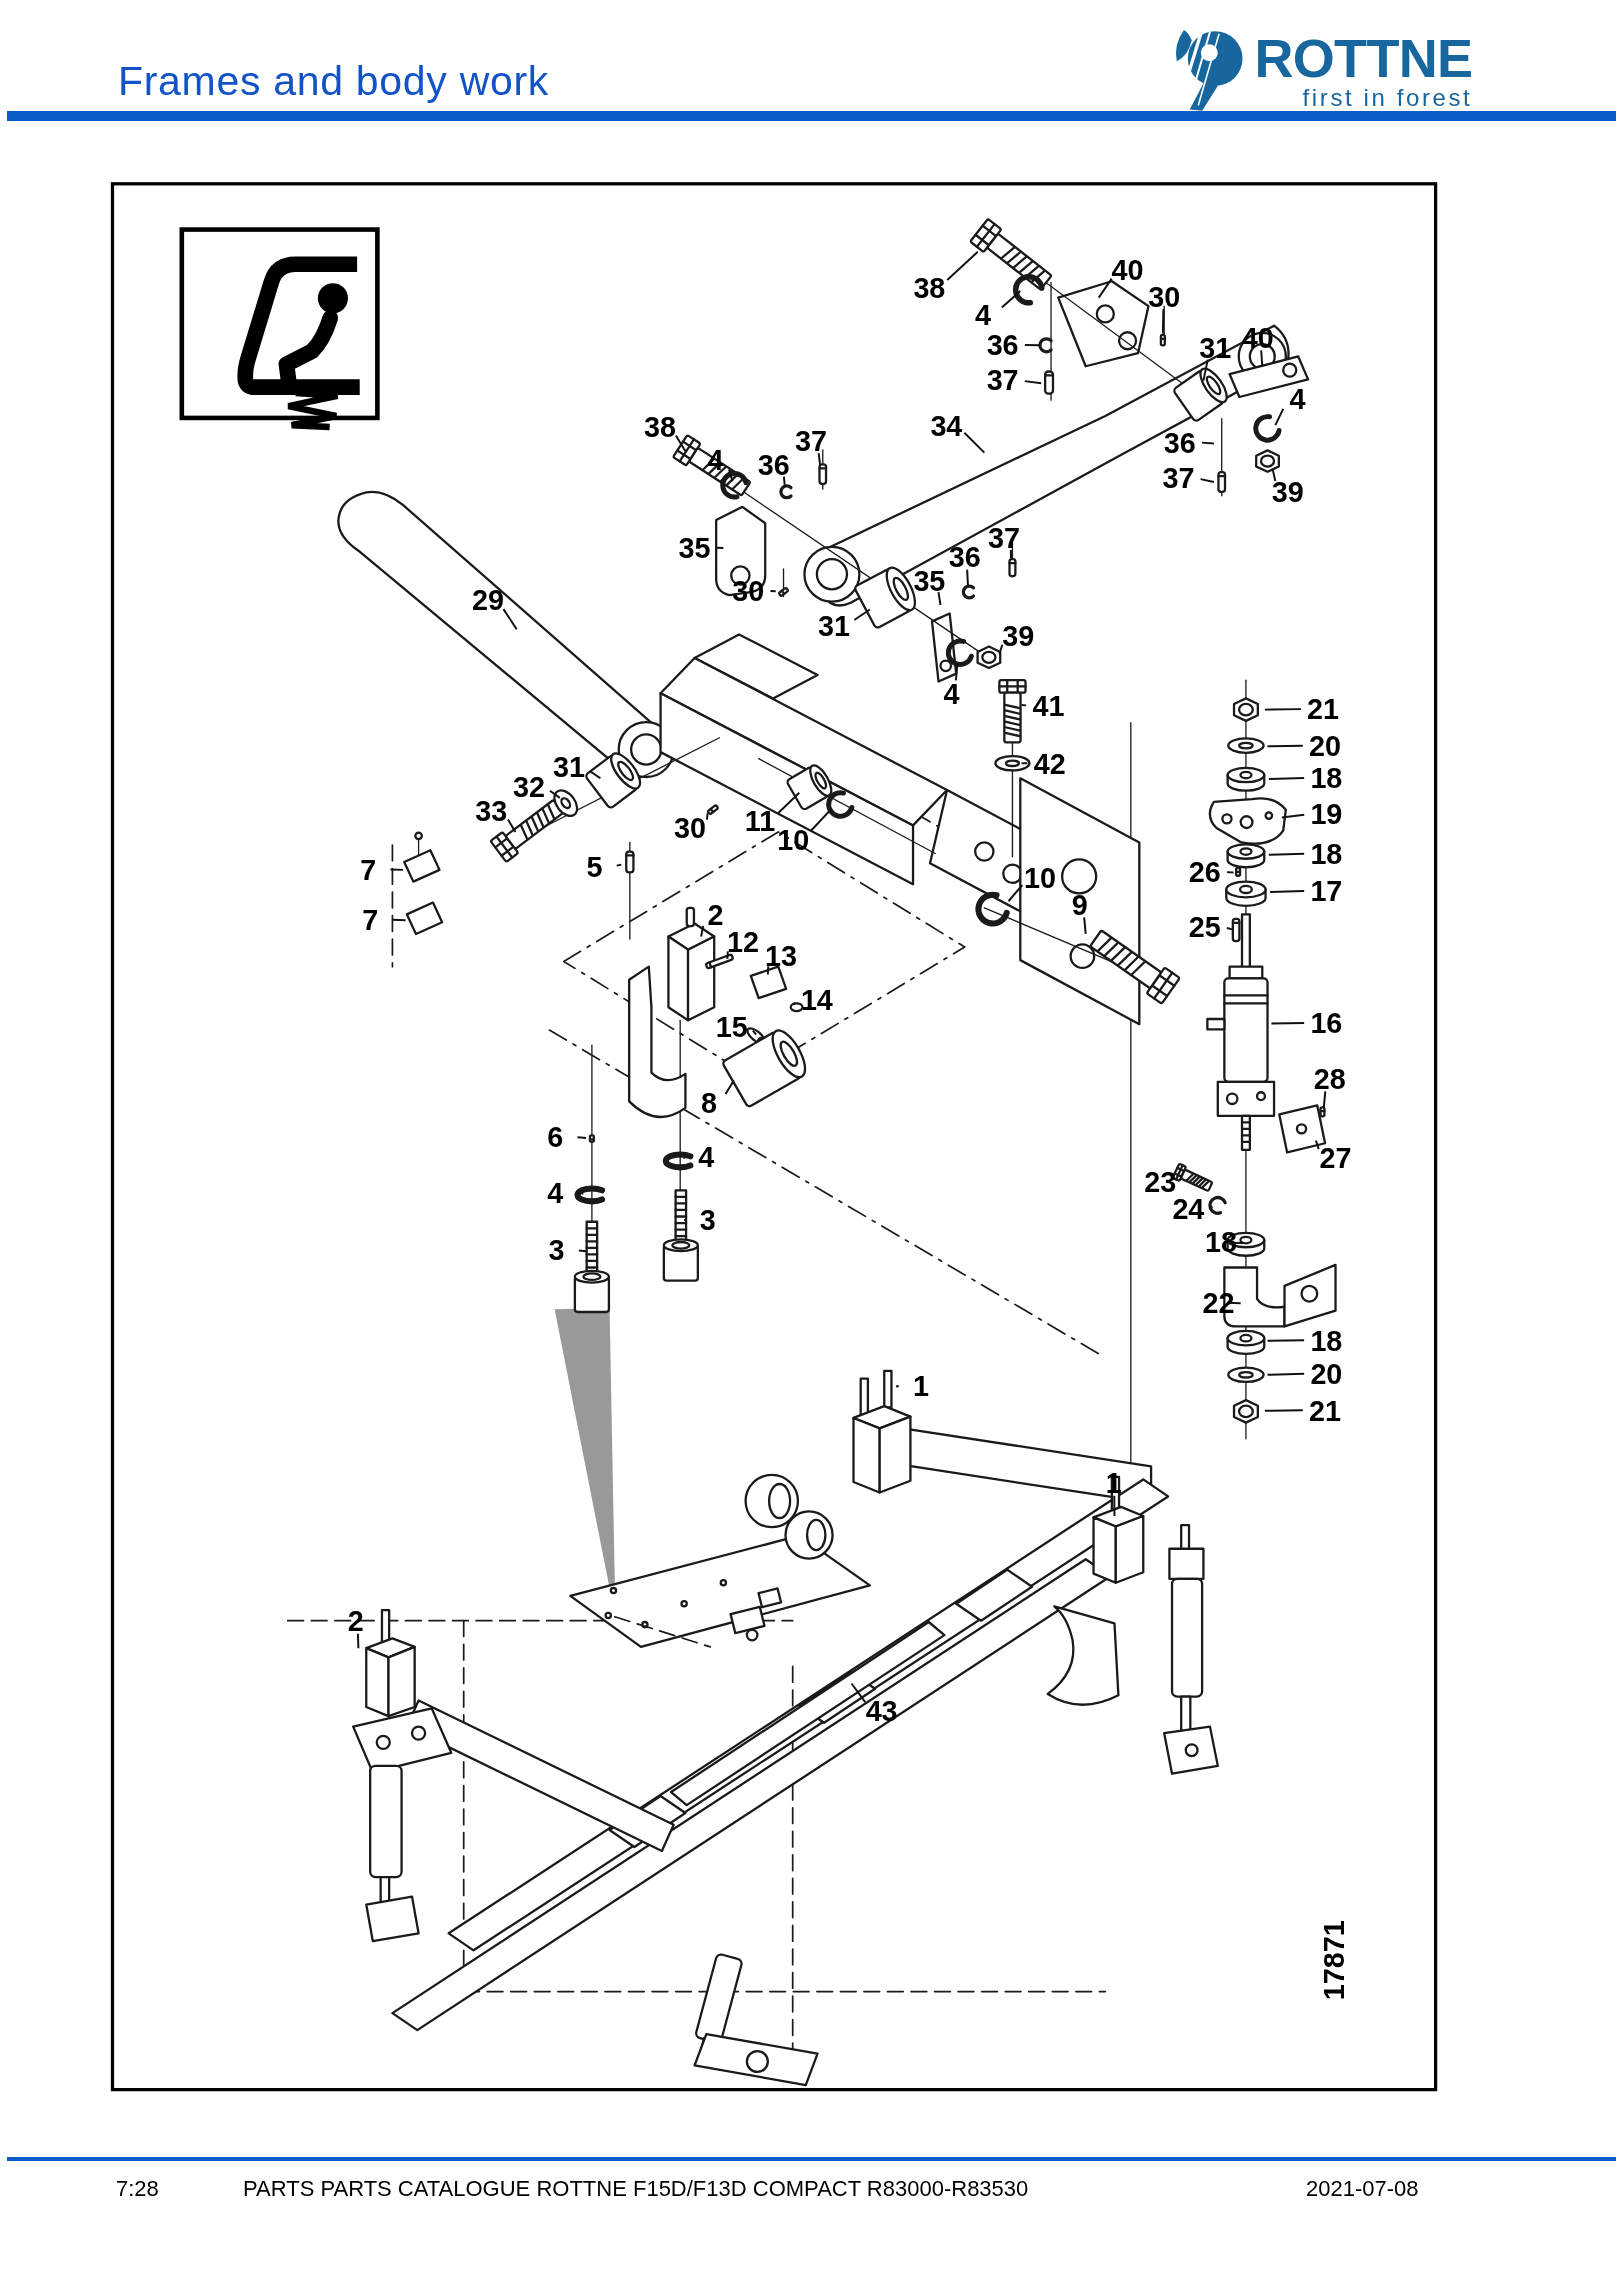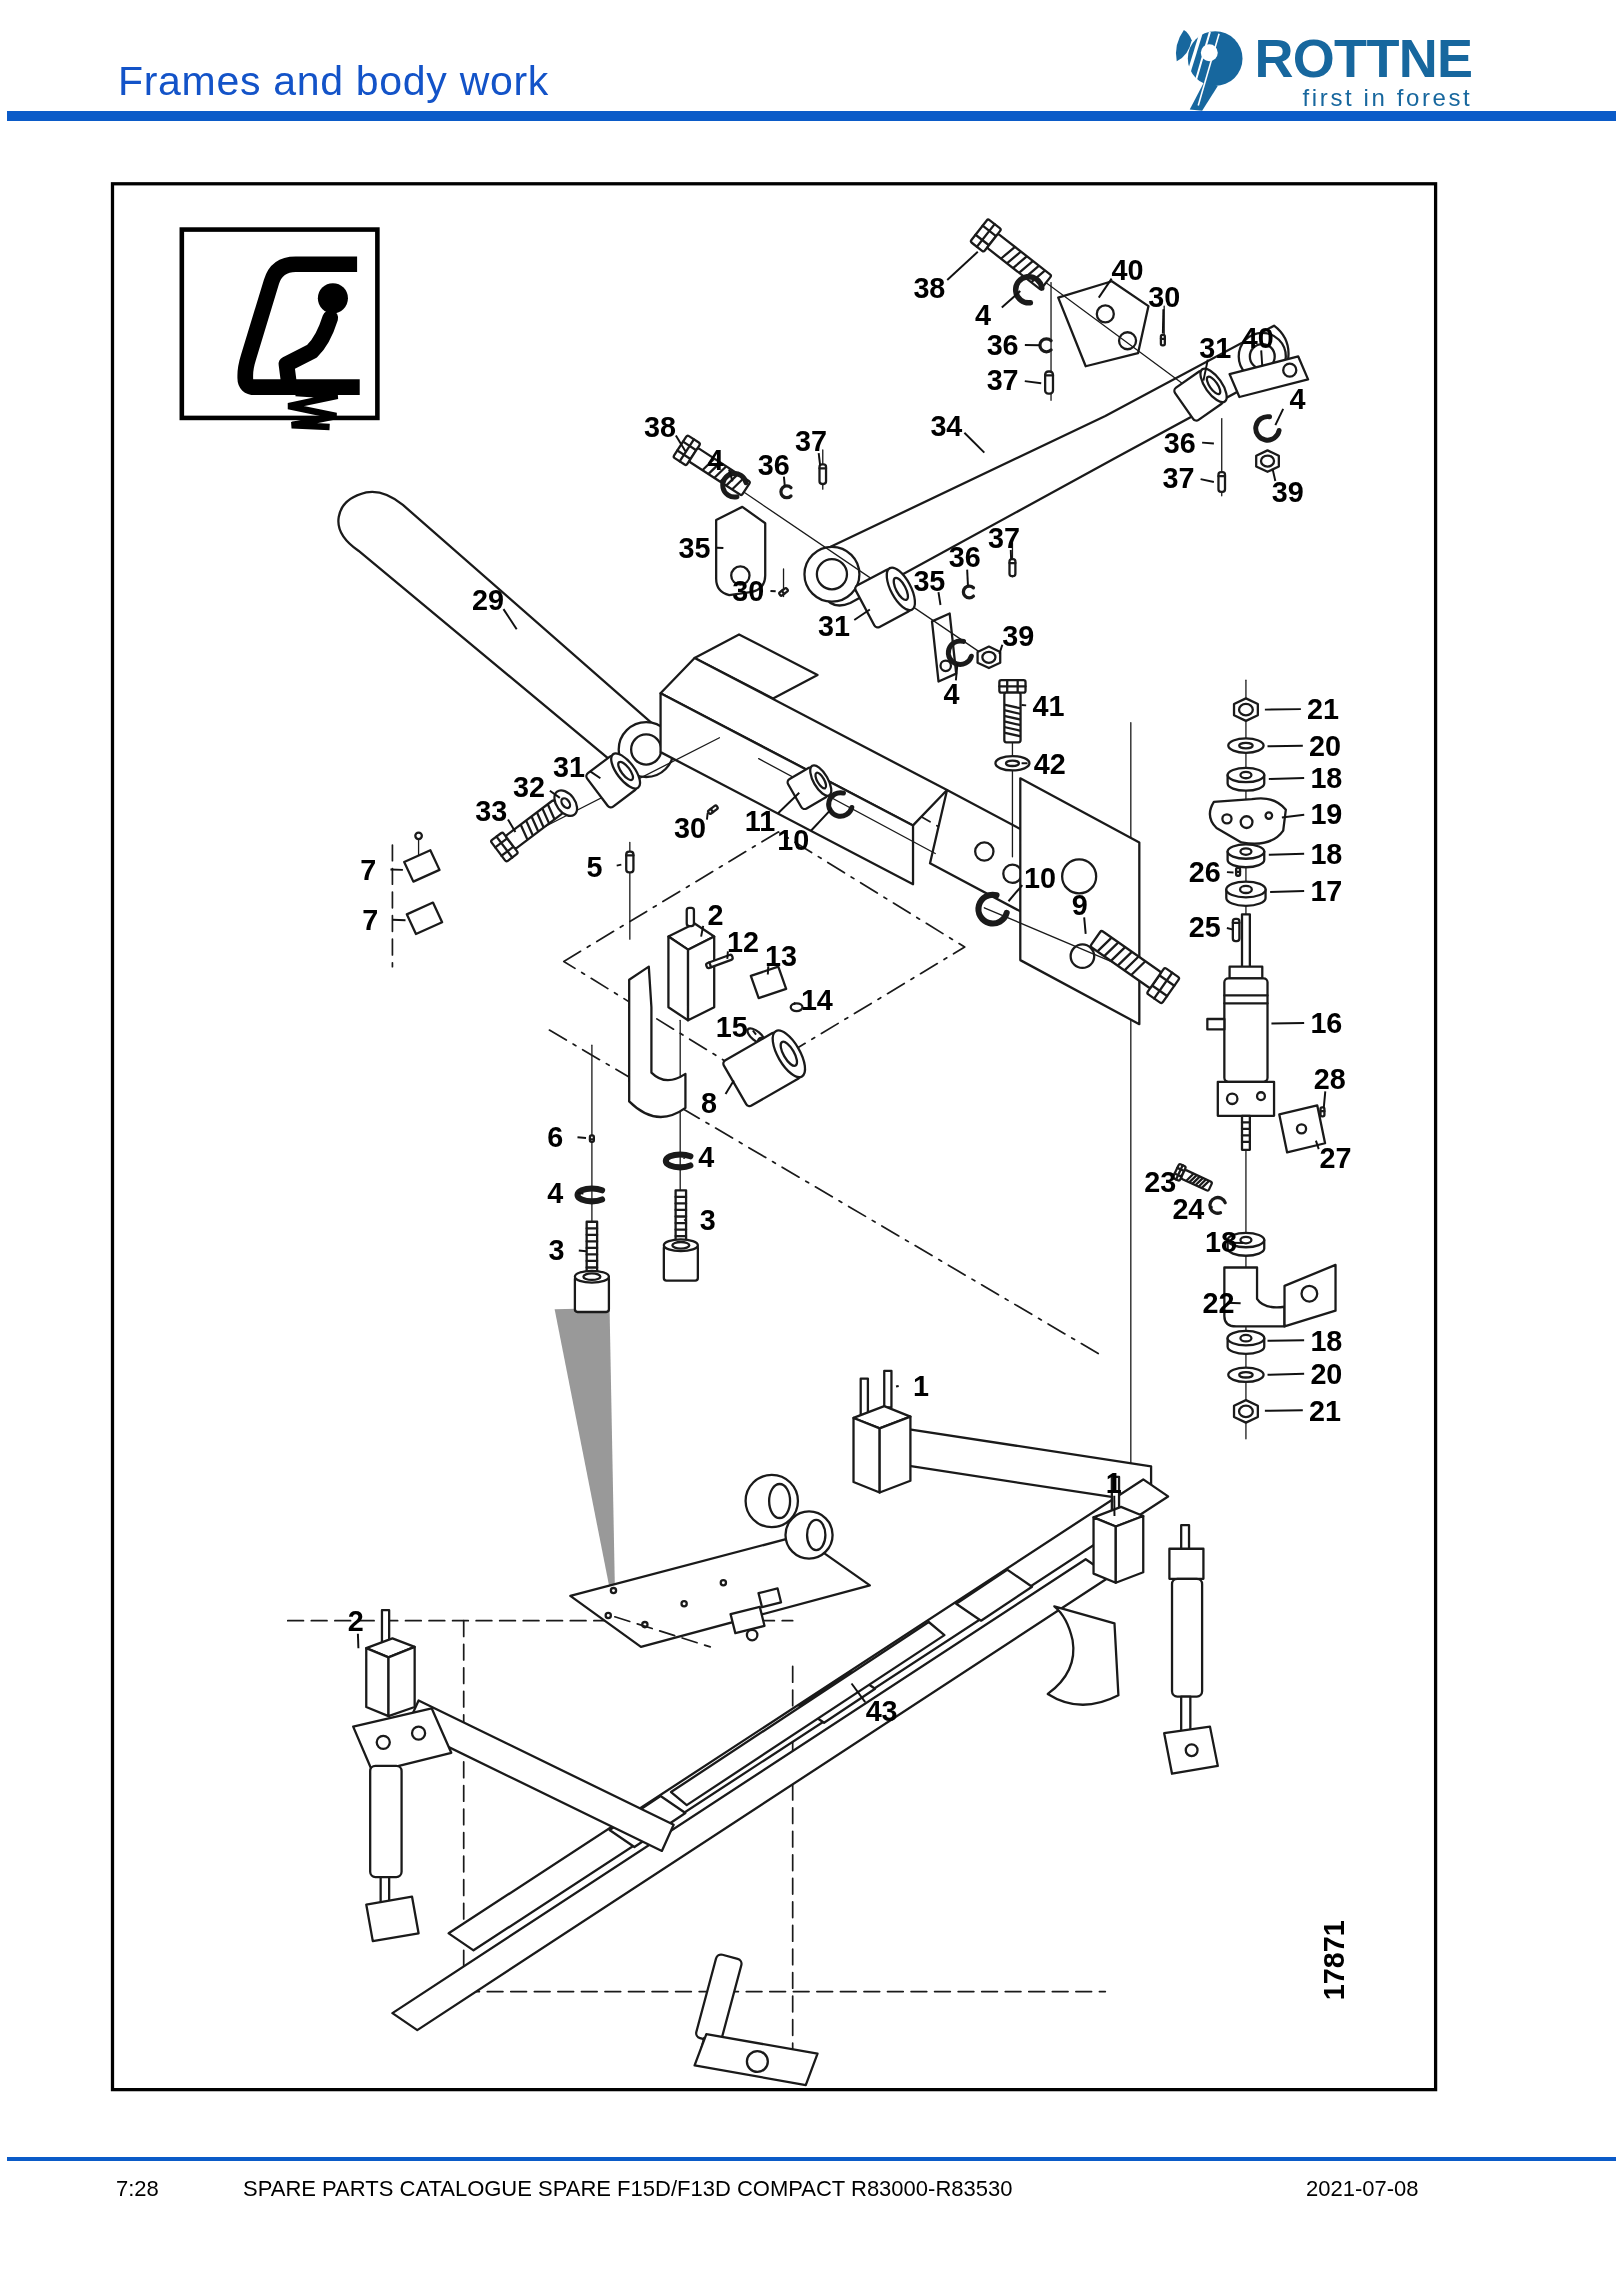--- a/index.html
+++ b/index.html
@@ -620,15 +620,15 @@
       <text x="544" y="2494" text-anchor="middle" class="lbl">2</text>
       <line x1="1322.8914932064438" y1="2602.5146127195735" x2="1302" y2="2574" class="leader"></line>
       <text x="1348" y="2632" text-anchor="middle" class="lbl">43</text>
     </g>
 
   <text class="fig" x="2055" y="2997" text-anchor="middle" transform="rotate(-90 2055 2997)">17871</text>
 </svg>
 
 <div class="abs" id="footer-rule"></div>
 <div class="abs footer-text" id="footer-page">7:28</div>
-<div class="abs footer-text" id="footer-cat">SPARE PARTS CATALOGUE SPARE F15D/F13D COMPACT R83000-R83530</div>
+<div class="abs footer-text" id="footer-cat">PARTS PARTS CATALOGUE ROTTNE F15D/F13D COMPACT R83000-R83530</div>
 <div class="abs footer-text" id="footer-date">2021-07-08</div>
 
 
 </body></html>

